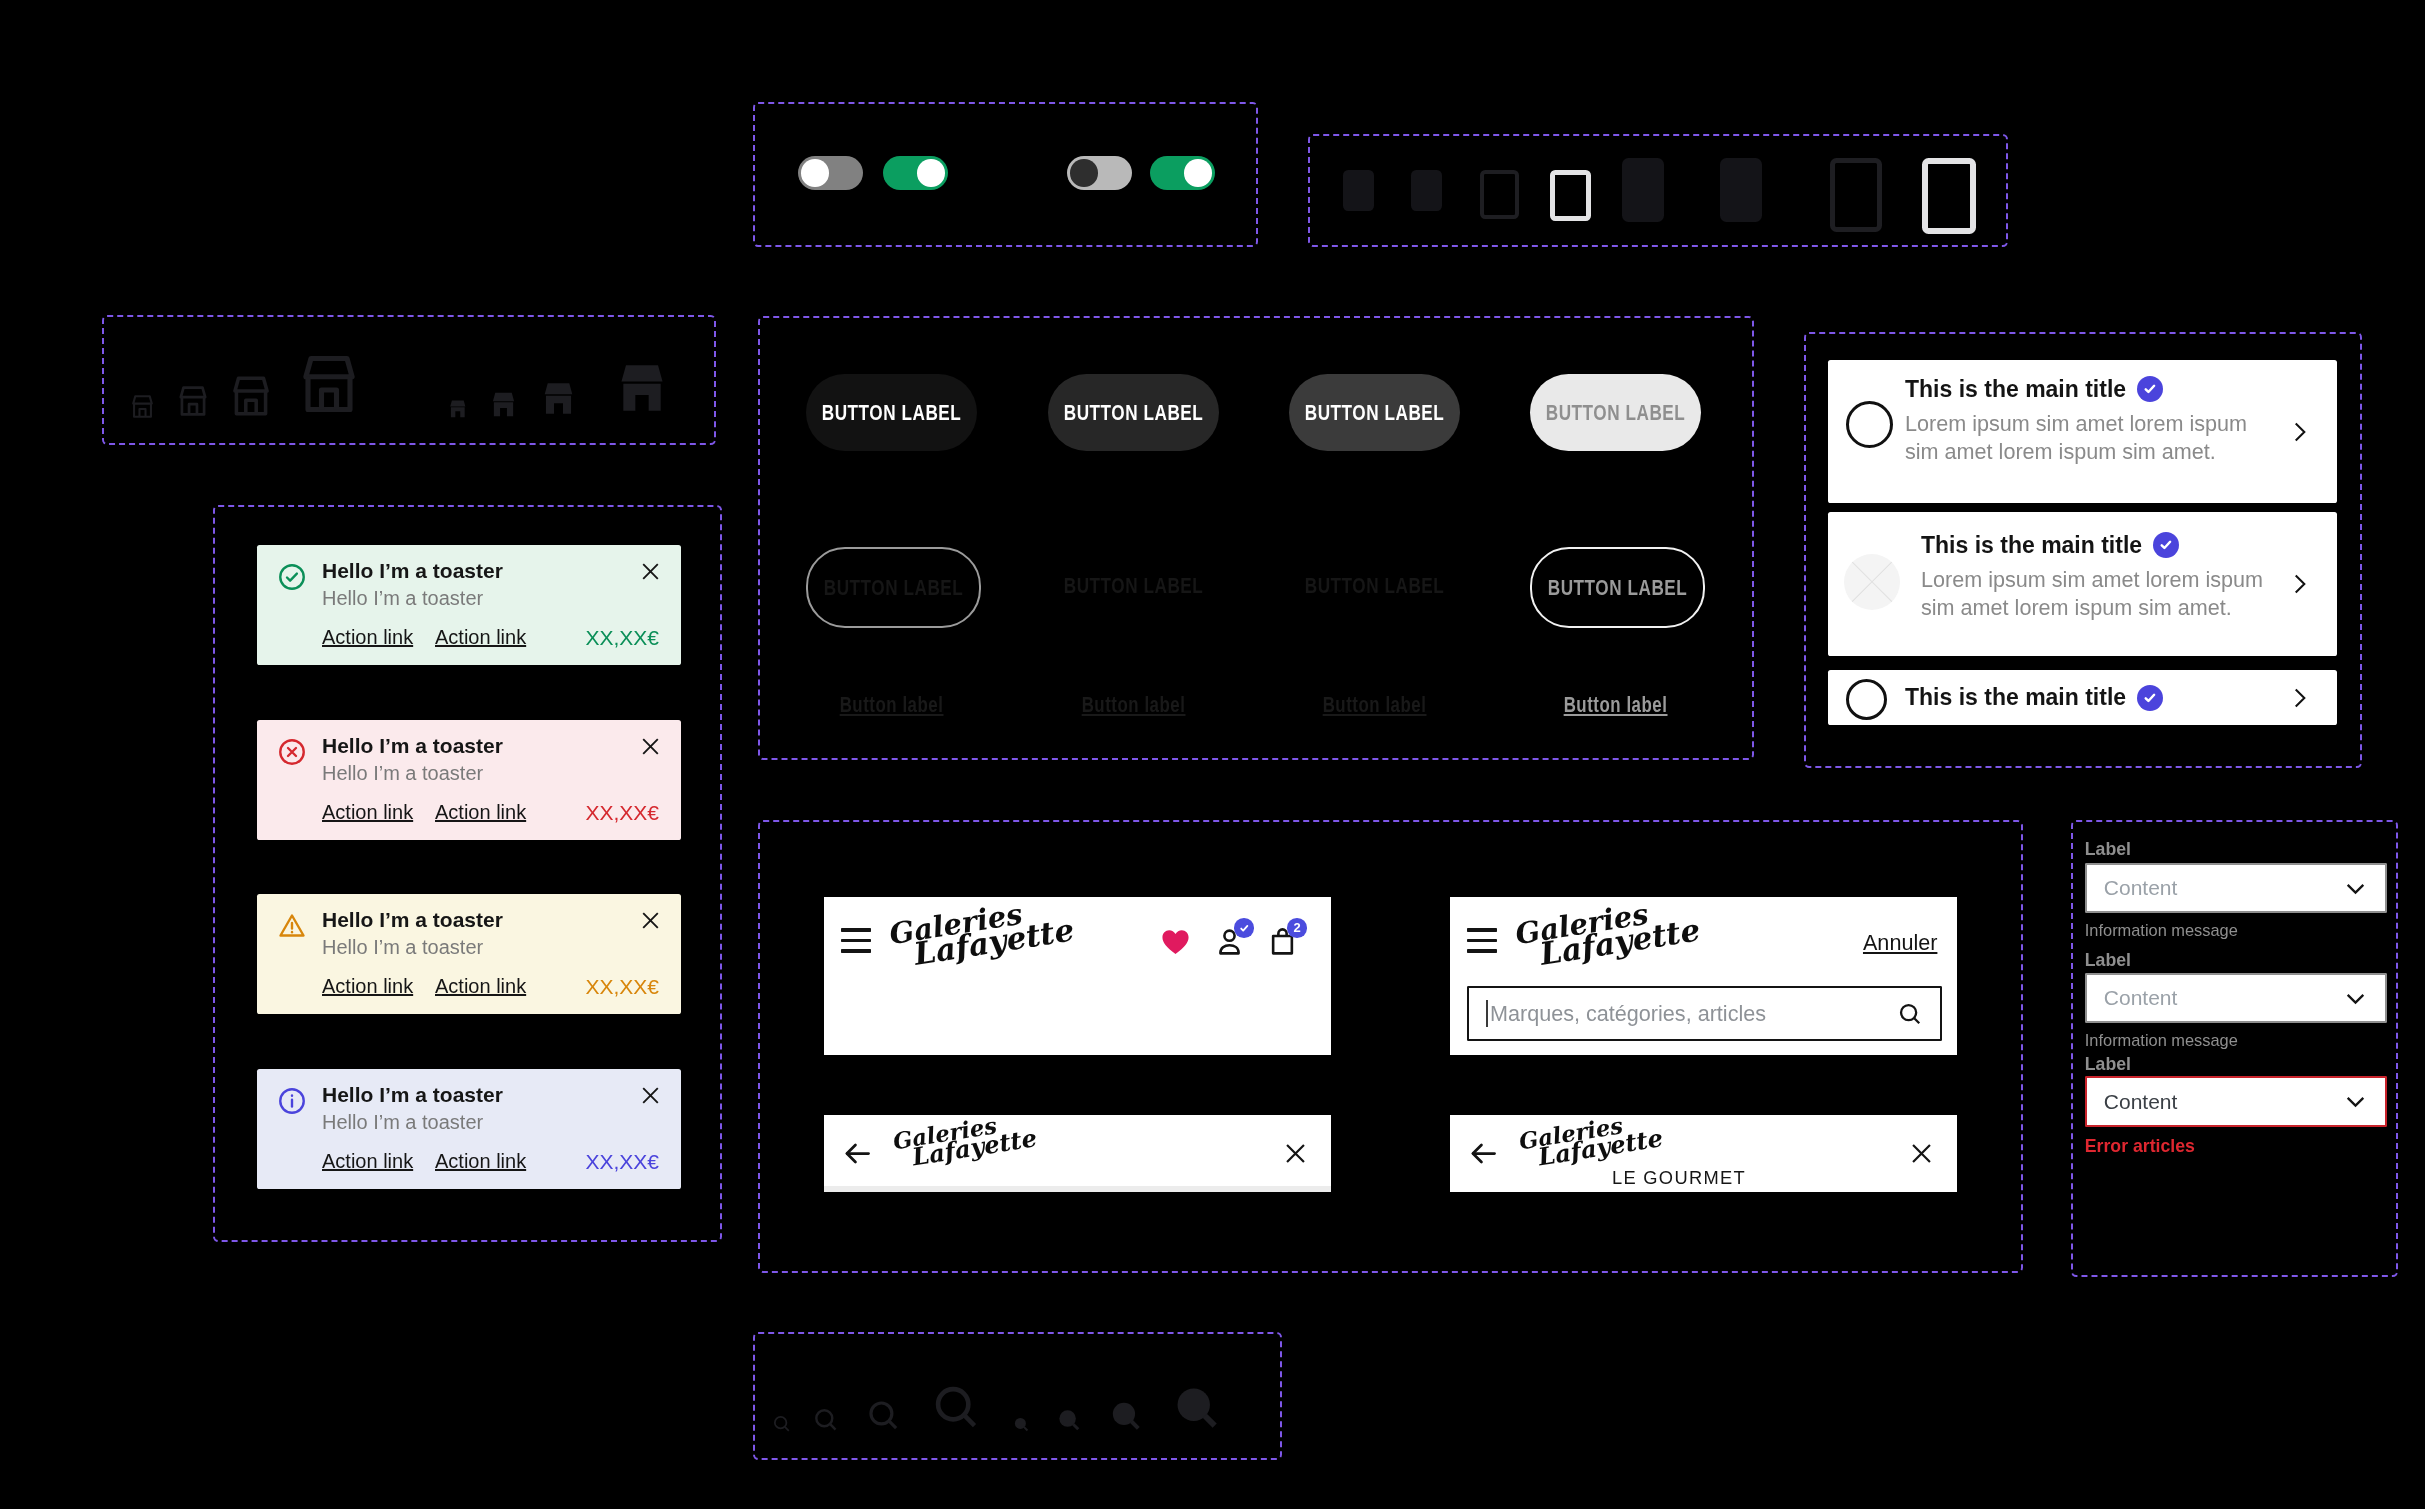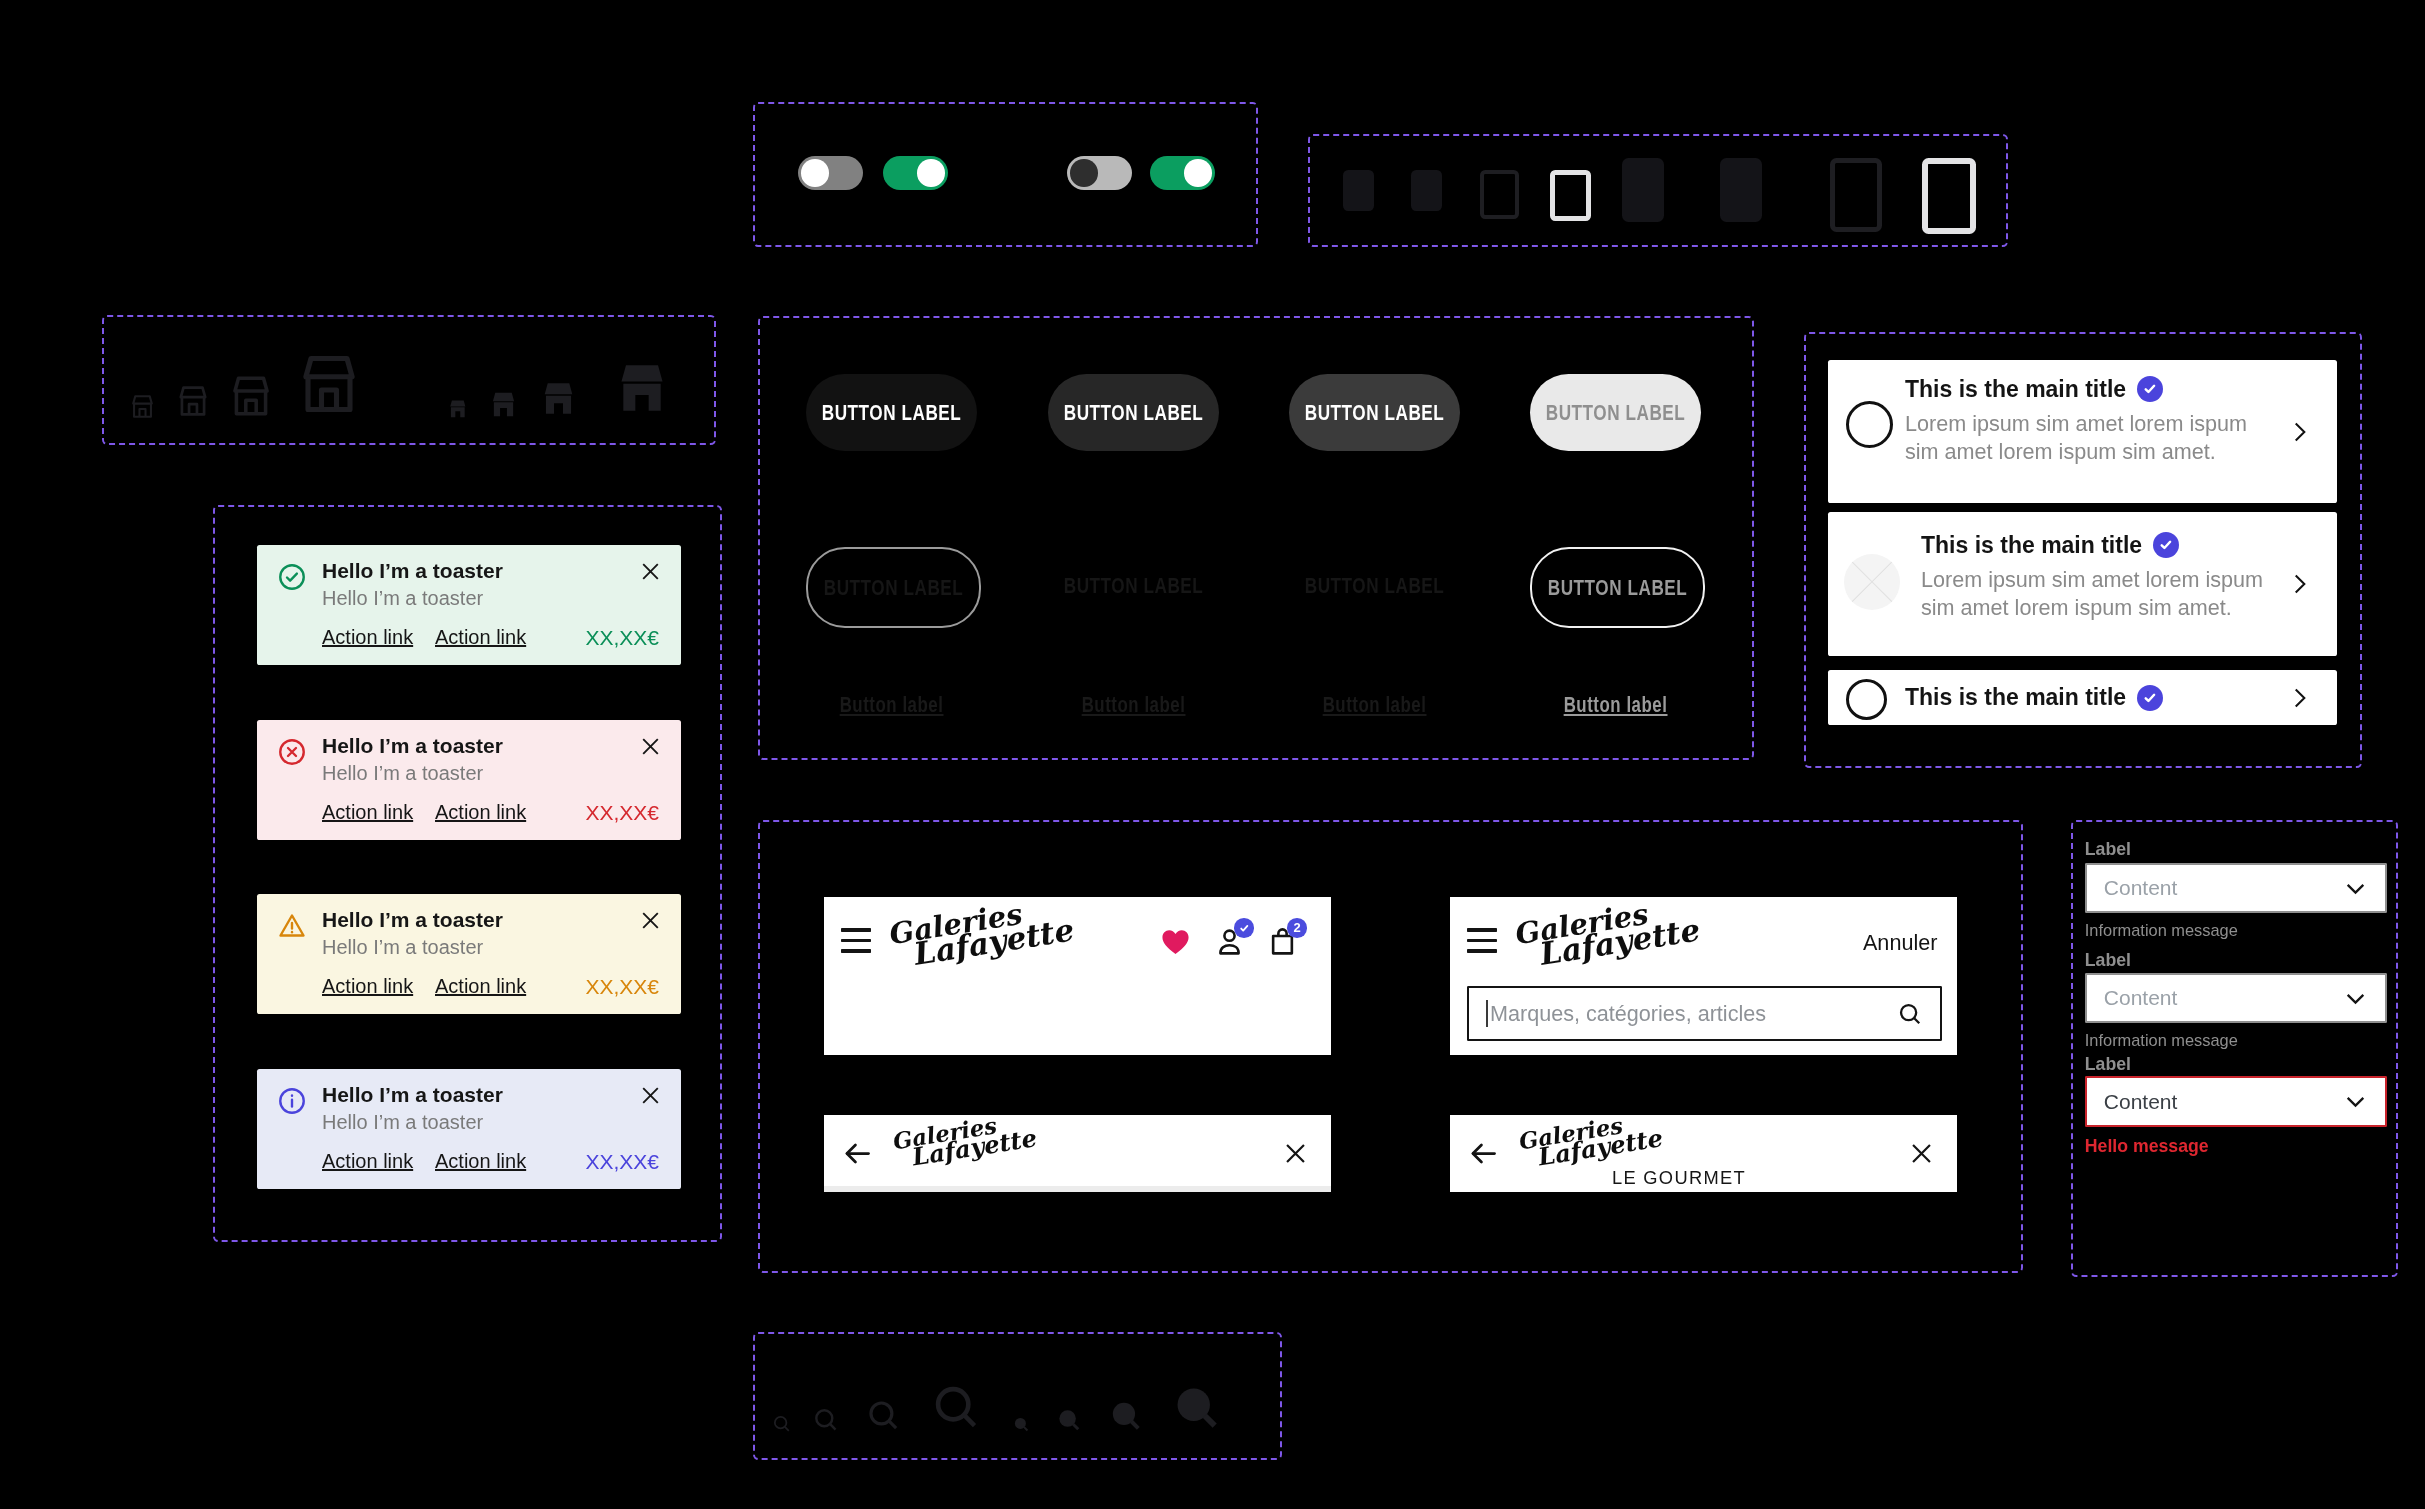--- a/index.html
+++ b/index.html
@@ -80,21 +80,21 @@
     background:#4B4CDE;display:flex;align-items:center;justify-content:center;color:#fff;
     font-size:13px;font-weight:700;}
   .sfield{position:absolute;background:#fff;border:2px solid #9C9C9C;border-radius:1.3px;
     display:flex;align-items:center;padding:0 17px;}
   .sfield.focused{border:2.6px solid #141414;}
   .sinput{flex:1;border:none;outline:none;font-size:21.6px;color:#1a1a1a;background:transparent;
     font-family:"Liberation Sans",sans-serif;}
   .sinput::placeholder{color:#8E9297;opacity:1;}
   .phtext{flex:1;font-size:21.6px;color:#8E9297;display:flex;align-items:center;}
   .caret{width:2px;height:27.5px;background:#3a3a3a;margin-right:2px;}
-  .annuler{position:absolute;font-size:21.6px;color:#141414;font-weight:500;}
+  .annuler{position:absolute;font-size:21.6px;color:#141414;text-decoration:underline;font-weight:500;}
   .xclose{position:absolute;color:#141414;}
   .hstrip{position:absolute;left:0;right:0;bottom:0;height:5.9px;background:#ECECEC;}
   .gourmet{position:absolute;font-size:18.3px;letter-spacing:1.3px;color:#161616;font-weight:500;}
 
   
   .flabel{position:absolute;color:#8F8F8F;font-size:17.7px;font-weight:700;}
   .fselect{position:absolute;background:#fff;border:2px solid #8F8F8F;border-radius:1.3px;
     display:flex;align-items:center;padding:0 17px;}
   .fselect .fval{flex:1;font-size:21px;color:#9AA1A8;}
   .fselect.err{border:2.6px solid #C9232B;}
@@ -499,21 +499,21 @@
   </div>
   <span class="fhelper" style="left:11.8px;top:209px">Information message</span>
 
   <span class="flabel" style="left:11.8px;top:232px">Label</span>
   <div class="fselect err" style="left:11.8px;top:254px;width:264px;height:47px">
     <span class="fval">Content</span>
     <svg width="25" height="25" style="color:#141414" viewBox="0 0 38 38">
         <use href="#i-chev-d"></use>
       </svg>
   </div>
-  <span class="ferror" style="left:11.8px;top:314px">Hello message</span>
+  <span class="ferror" style="left:11.8px;top:314px">Error articles</span>
 </div>
 
 <div class="frame" style="left:753px;top:1332px;width:525px;height:124px">
   <svg class="spec-ic" style="left:15.7px;top:79px" width="21" height="21" viewBox="0 0 32 32">
       <use href="#i-search-o"></use>
     </svg>
   <svg class="spec-ic" style="left:56px;top:71px" width="29" height="29" viewBox="0 0 44 44">
       <use href="#i-search-o"></use>
     </svg>
   <svg class="spec-ic" style="left:109px;top:62px" width="38" height="38" viewBox="0 0 58 58">

